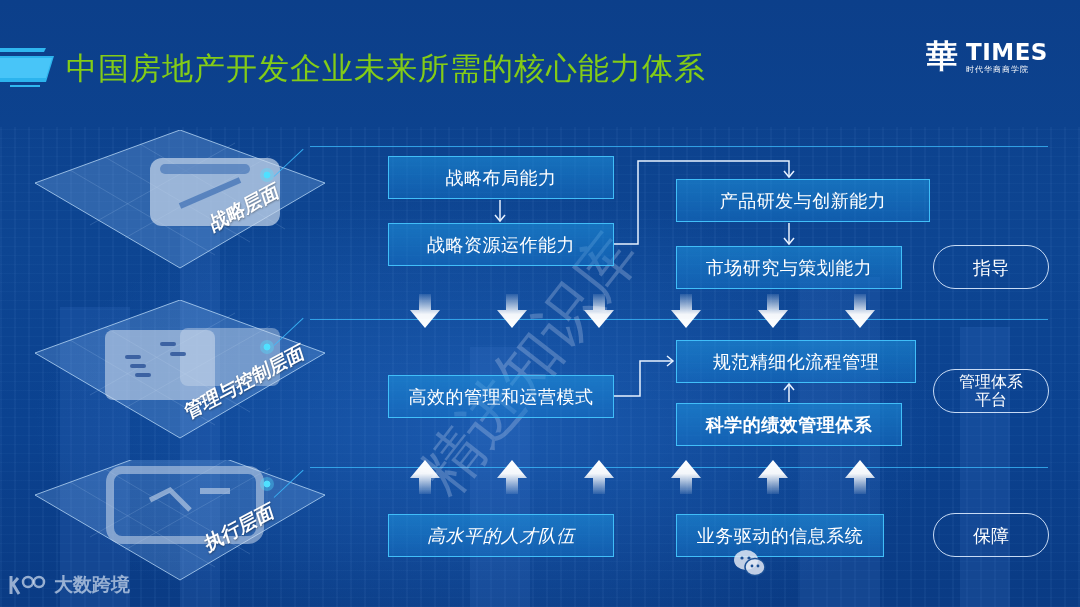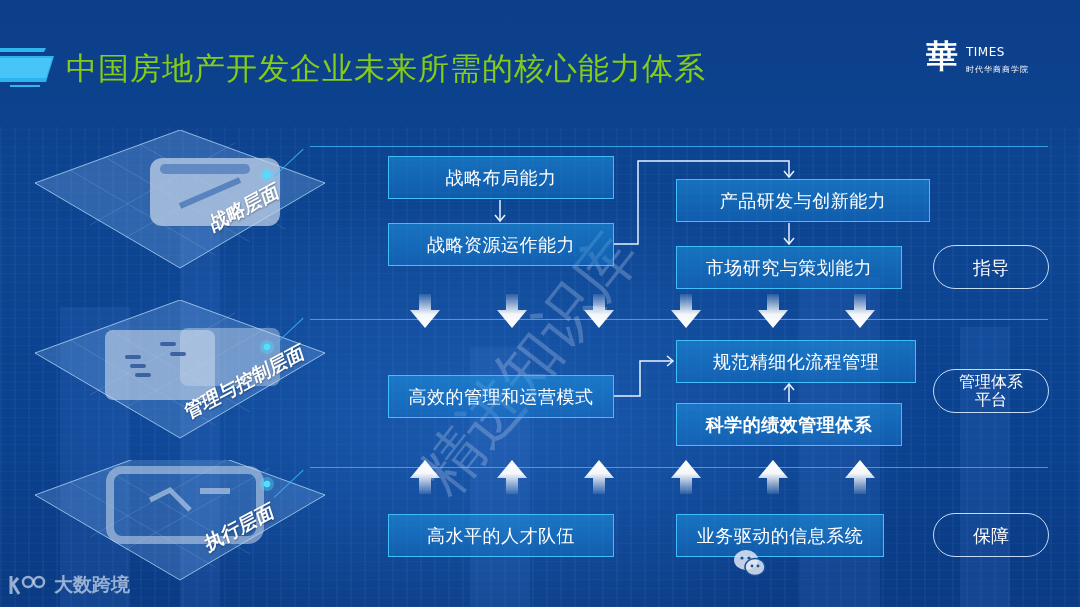--- a/index.html
+++ b/index.html
@@ -28,21 +28,21 @@
   
   .title-icon { position: absolute; left: 0; top: 42px; width: 56px; height: 48px; }
   .title {
     position: absolute; left: 66px; top: 48px;
     font-size: 31px; letter-spacing: 1px; color: #84cc16; font-weight: normal;
     white-space: nowrap;
   }
   .logo { position: absolute; left: 926px; top: 38px; display: flex; align-items: flex-start; }
   .logo-mark { font-size: 32px; line-height: 36px; font-weight: bold; color: #fff; }
   .logo-text { margin-left: 8px; margin-top: 4px; }
-  .logo-times { font-size: 12px; font-weight: normal; letter-spacing: 0.5px; line-height: 20px; }
+  .logo-times { font-size: 23px; font-weight: bold; letter-spacing: 0.5px; line-height: 20px; }
   .logo-sub { font-size: 8px; letter-spacing: 1px; margin-top: 2px; }
 
   
   .hline { position: absolute; height: 1px; background: rgba(60,190,255,0.75); }
   .connector { position: absolute; border-top: 1px solid rgba(60,190,255,0.85); transform-origin: left center; }
 
   
   .plate-wrap { position: absolute; left: 30px; width: 300px; height: 140px; }
   .plate-label {
     position: absolute; font-size: 19px; font-weight: bold; color: #fff;
@@ -188,21 +188,21 @@
 
 <div class="box" style="left:388px;top:156px;width:226px;">战略布局能力</div>
 <div class="box" style="left:388px;top:223px;width:226px;">战略资源运作能力</div>
 <div class="box" style="left:676px;top:179px;width:254px;">产品研发与创新能力</div>
 <div class="box" style="left:676px;top:246px;width:226px;">市场研究与策划能力</div>
 
 <div class="box" style="left:388px;top:375px;width:226px;">高效的管理和运营模式</div>
 <div class="box" style="left:676px;top:340px;width:240px;">规范精细化流程管理</div>
 <div class="box" style="left:676px;top:403px;width:226px;font-weight:bold;">科学的绩效管理体系</div>
 
-<div class="box" style="left:388px;top:514px;width:226px;">高水平的人才队伍</div>
+<div class="box" style="left:388px;top:514px;width:226px;font-style:italic;">高水平的人才队伍</div>
 <div class="box" style="left:676px;top:514px;width:208px;">业务驱动的信息系统</div>
 
 <svg class="arrow-small" style="left:0;top:0;" width="1080" height="607" viewBox="0 0 1080 607">
   <g stroke="#e8f2ff" stroke-width="1.5" fill="none">
 
     <line x1="500" y1="200" x2="500" y2="220"></line>
     <polyline points="495,215 500,221 505,215"></polyline>
 
     <polyline points="614,244 638,244 638,161 789,161 789,176"></polyline>
     <polyline points="784,171 789,177 794,171"></polyline>

